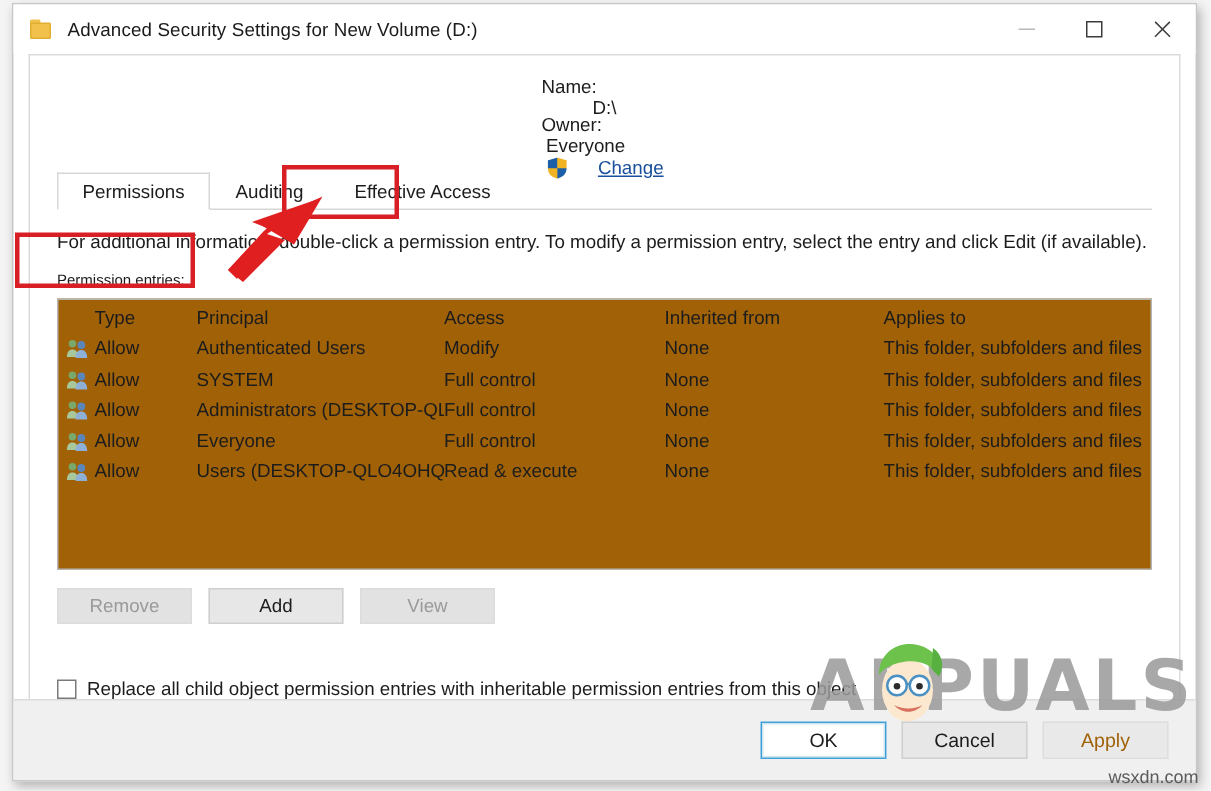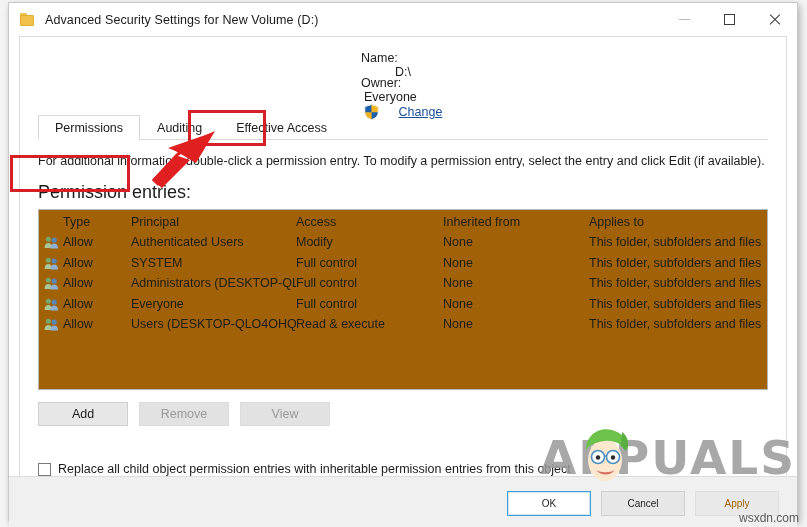--- a/index.html
+++ b/index.html
@@ -120,21 +120,21 @@
     background: #ffffff;
     border-color: #d7d7d7;
     border-bottom: 1px solid #ffffff;
     z-index: 3;
   }
 
   .hint {
     margin-top: 14px;
     font-size: 12.5px; color: #1c1c1c; white-space: nowrap;
   }
-  .subhead { margin-top: 14px; font-size: 18px; color: #1c1c1c; }
+  .subhead { margin-top: 14px; font-size: 10px; color: #1c1c1c; }
 
   
   .listbox {
     margin-top: 6px;
     height: 181px;
     border: 1px solid #b5b5b5;
     background: #a16207;
     overflow: hidden;
     position: relative;
   }
@@ -172,21 +172,21 @@
     height: 54px; min-height: 54px;
     background: #f0f0f0;
     border-top: 1px solid #dcdcdc;
     display: flex; align-items: center; justify-content: flex-end;
     padding-right: 18px; gap: 10px;
     position: relative;
   }
   .fbtn {
     width: 84px; height: 25px;
     display: flex; align-items: center; justify-content: center;
-    font-size: 10px; color: #1c1c1c;
+    font-size: 13px; color: #1c1c1c;
     background: #e7e7e7; border: 1px solid #cfcfcf;
     user-select: none;
   }
   .fbtn.default { background: #ffffff; border: 1px solid #3f9fd6; box-shadow: 0 0 0 1px #cfe4f2 inset; }
   .fbtn.disabled { color: #a16207; background: #e9e9e9; border-color: #dedede; }
 
   
   .watermark {
     position: absolute; left: 540px; top: 430px;
     font-size: 47px; font-weight: bold; letter-spacing: 2px;
@@ -353,25 +353,25 @@
           </div>
           <div class="c-type">Allow</div>
           <div class="c-prin">Users (DESKTOP-QLO4OHQ\Us...</div>
           <div class="c-acc">Read &amp; execute</div>
           <div class="c-inh">None</div>
           <div class="c-app">This folder, subfolders and files</div>
         </div>
       </div>
 
       <div class="btnrow">
+        <div class="btn disabled">
+          <span>Remove</span>
+        </div>
         <div class="btn">
           <span>Add</span>
-        </div>
-        <div class="btn disabled">
-          <span>Remove</span>
         </div>
         <div class="btn disabled">
           <span>View</span>
         </div>
       </div>
 
       <div class="cbrow">
         <span class="cbox"></span>
         <span class="cblabel">Replace all child object permission entries with inheritable permission entries from this object</span>
       </div>

